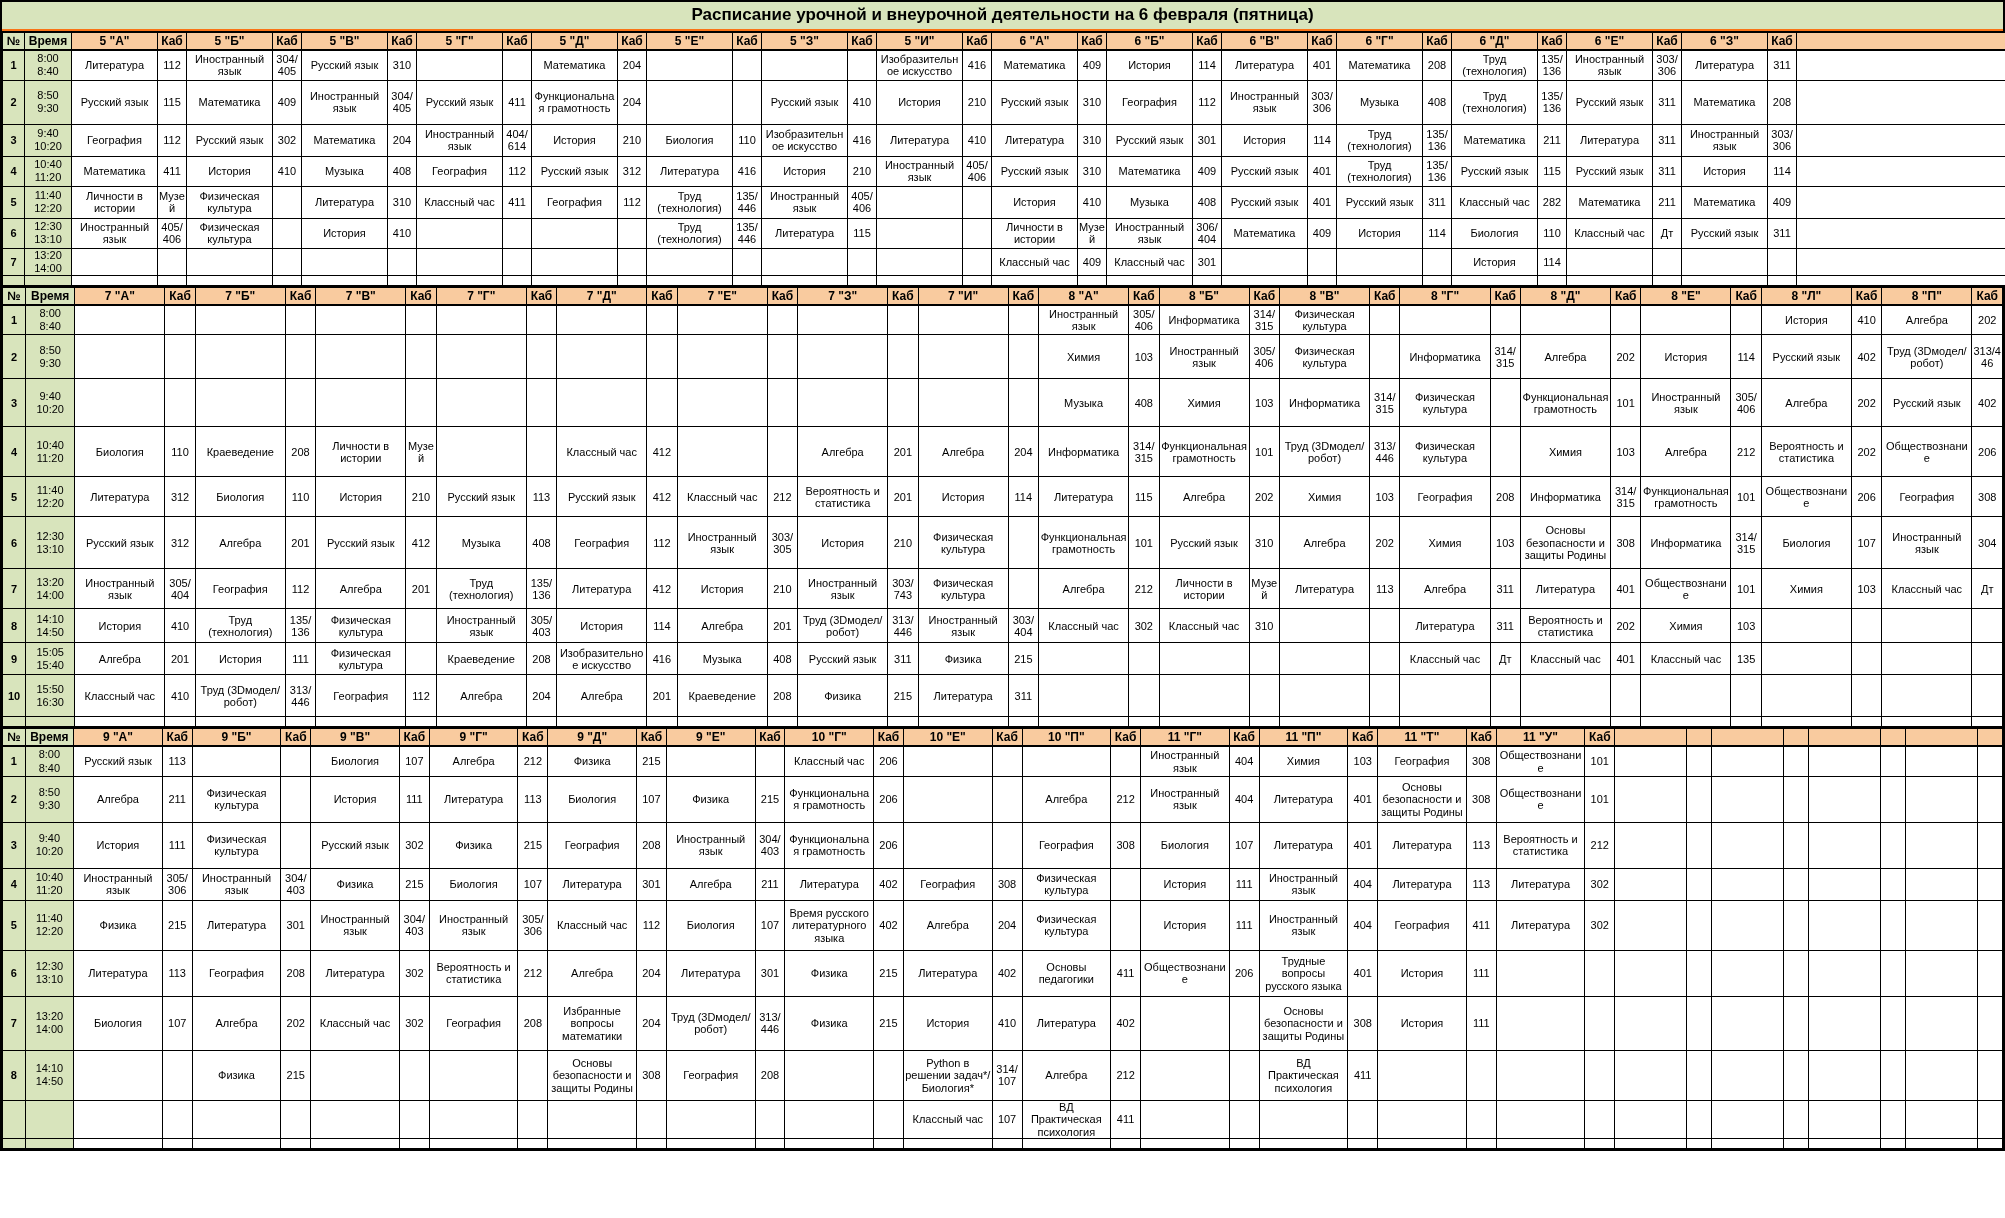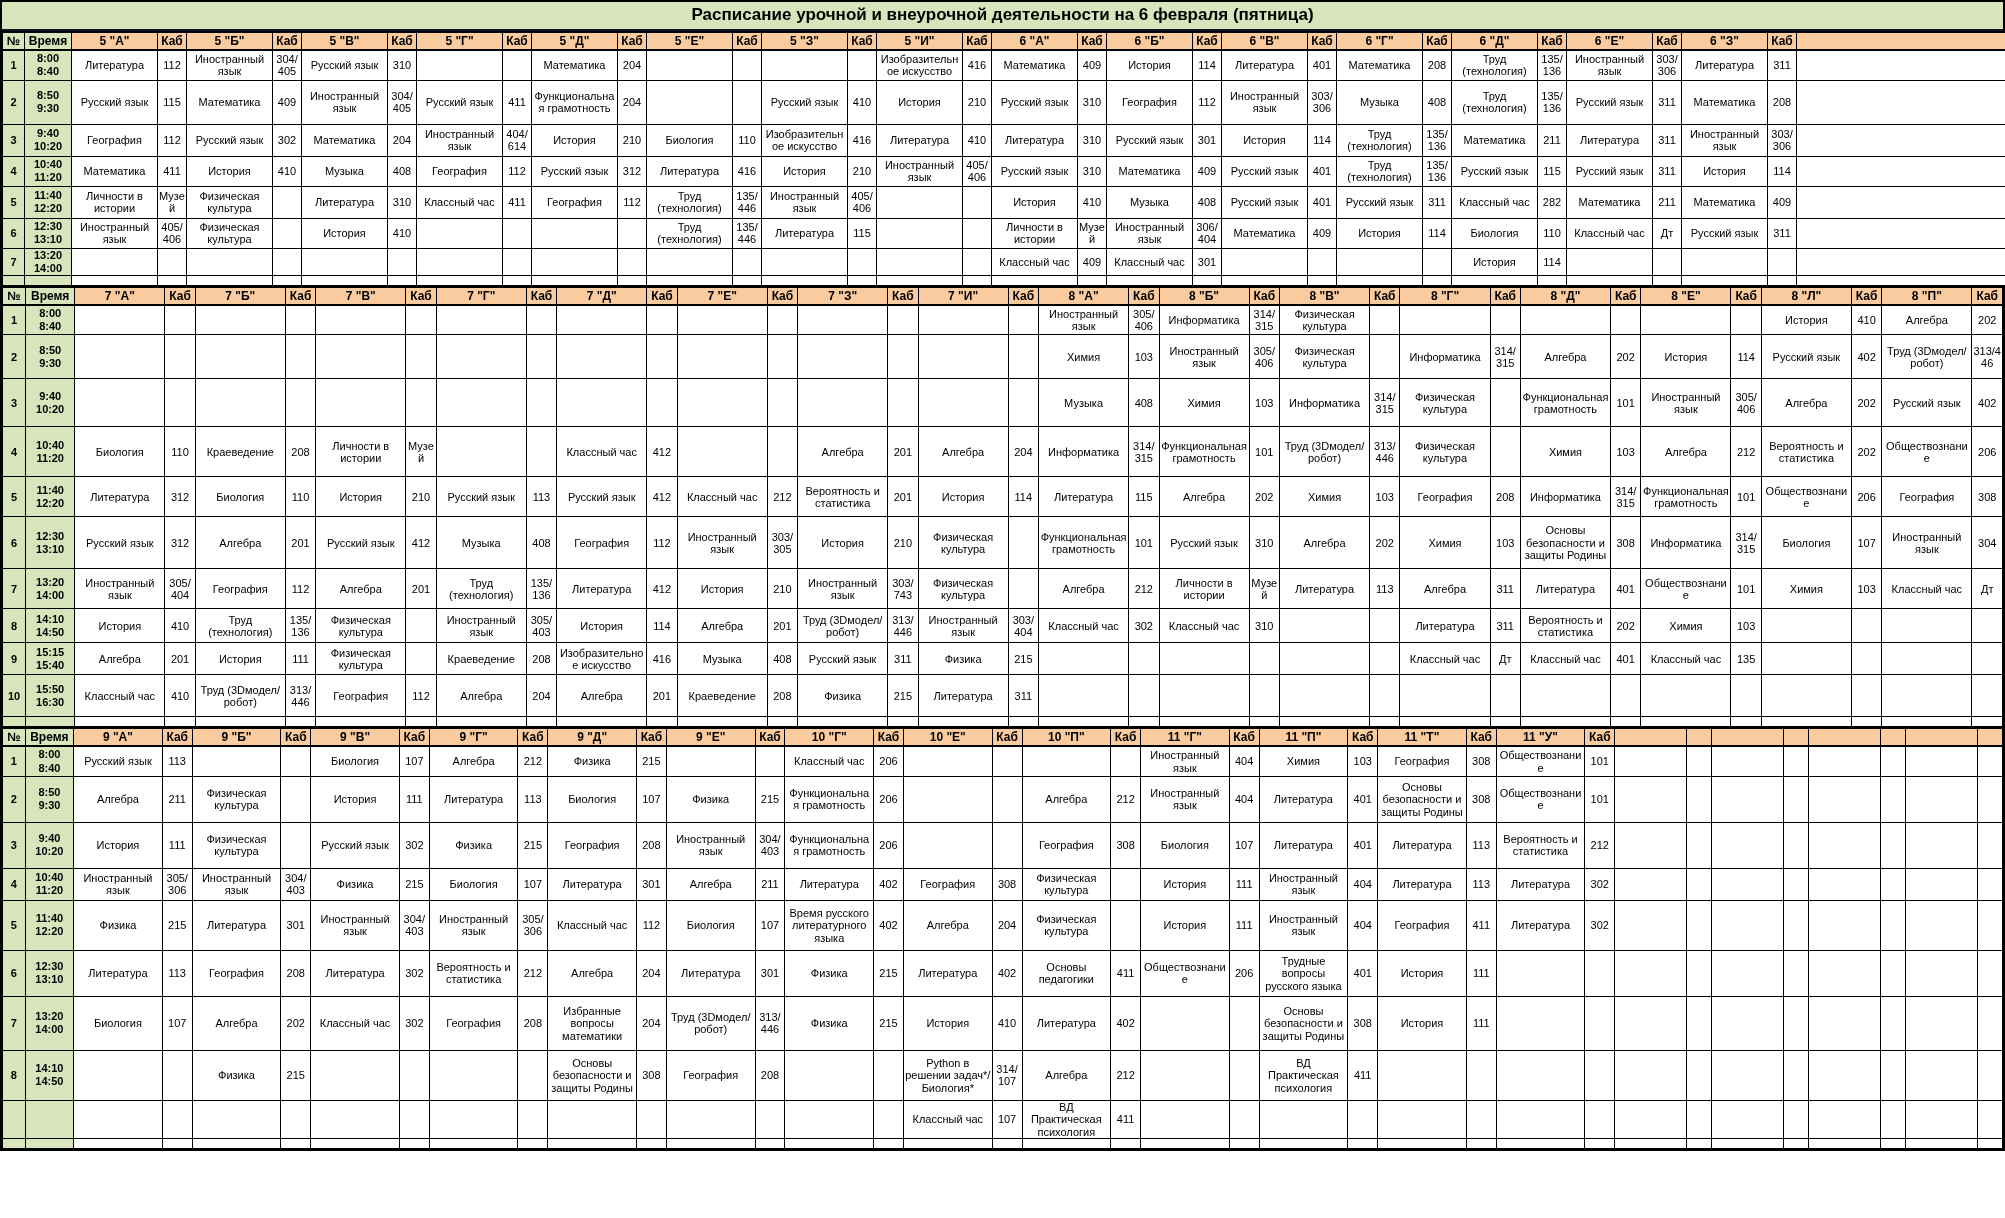--- a/index.html
+++ b/index.html
@@ -1,27 +1,27 @@
 <!DOCTYPE html>
 <html><head>
 <meta charset="utf-8">
 <style>
   html,body{margin:0;padding:0;background:#ffffff;font-family:"Liberation Sans",sans-serif;}
   .sheet{width:2005px;border:2px solid #000;box-sizing:border-box;background:#fff;}
   .title-bar{background:#d8e4bc;text-align:center;font-weight:bold;font-size:17px;
-             padding:3px 0 4px 0;border-bottom:2px solid #0f172a;color:#000;}
+             padding:3px 0 4px 0;border-bottom:2px solid #f97316;color:#000;}
   table.grid{border-collapse:collapse;table-layout:fixed;width:100%;}
   table.grid th, table.grid td{border:1px solid #000;overflow:hidden;vertical-align:middle;}
   table.grid th{background:#f9cb9f;font-size:12px;font-weight:bold;padding:1px 0;
                 border-top:2px solid #000;border-bottom:2px solid #000;white-space:nowrap;}
   table.grid th.hgreen{background:#d8e4bc;}
   table.grid td{font-size:11px;text-align:center;line-height:1.12;overflow-wrap:break-word;
                 word-wrap:break-word;padding:0 1px;color:#000;background:#fff;}
   table.grid td.num{background:#d8e4bc;font-weight:bold;}
-  table.grid td.time{background:#d8e4bc;font-weight:bold;font-size:11px;line-height:1.2;}
+  table.grid td.time{background:#d8e4bc;font-weight:normal;font-size:11px;line-height:1.2;}
   table.grid tr.blank td{height:9px;padding:0;}
 </style>
 </head>
 <body>
 
 <div class="sheet">
   <div class="title-bar">Расписание урочной и внеурочной деятельности на 6 февраля (пятница)</div>
   <div id="tables">
       <table class="grid">
         <colgroup>
@@ -780,21 +780,21 @@
             <td>Химия</td>
             <td>103</td>
             <td></td>
             <td></td>
             <td></td>
             <td></td>
           </tr>
           <tr style="height: 32px;">
             <td class="num">9</td>
             <td class="time">
-              <div>15:15</div>
+              <div>15:05</div>
               <div>15:40</div>
             </td>
             <td>Алгебра</td>
             <td>201</td>
             <td>История</td>
             <td>111</td>
             <td>Физическая культура</td>
             <td></td>
             <td>Краеведение</td>
             <td>208</td>

